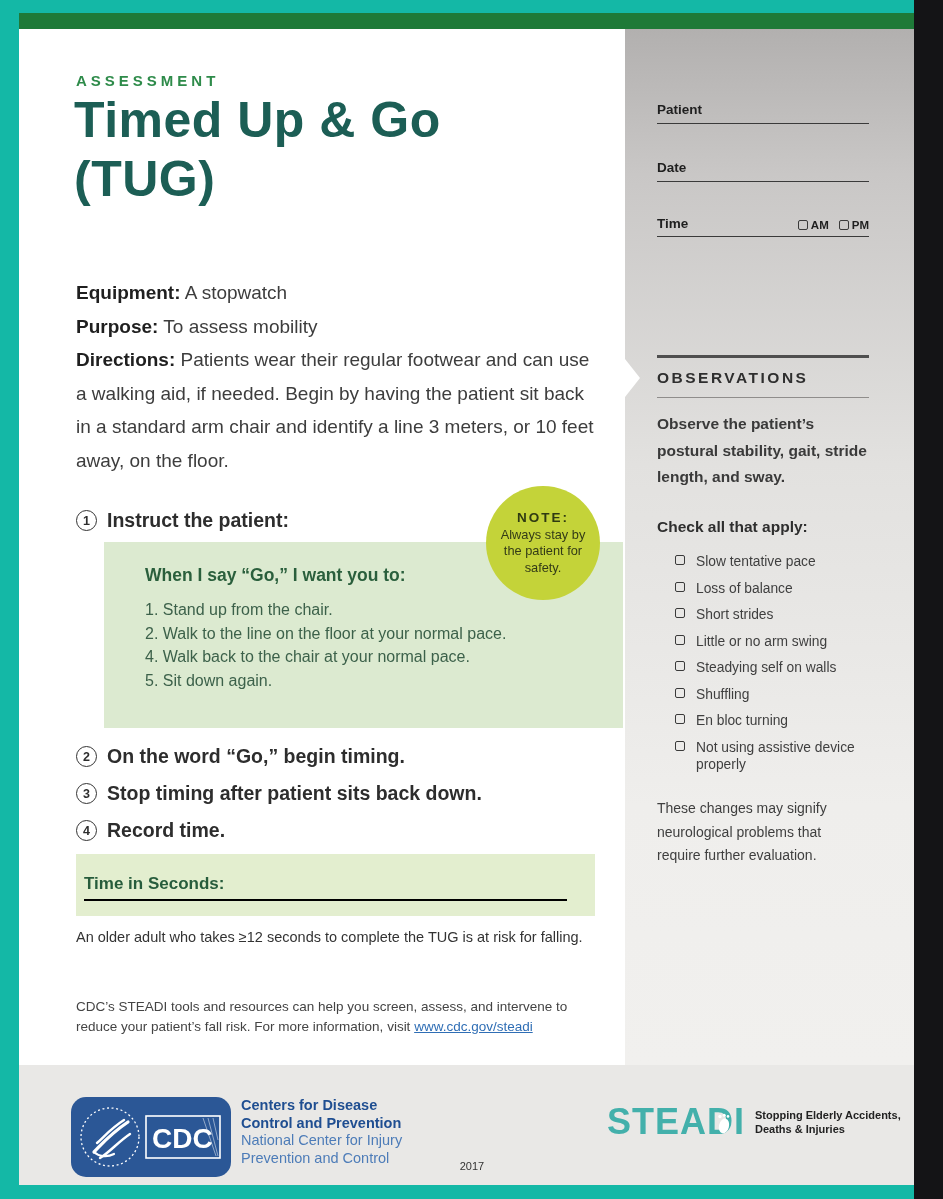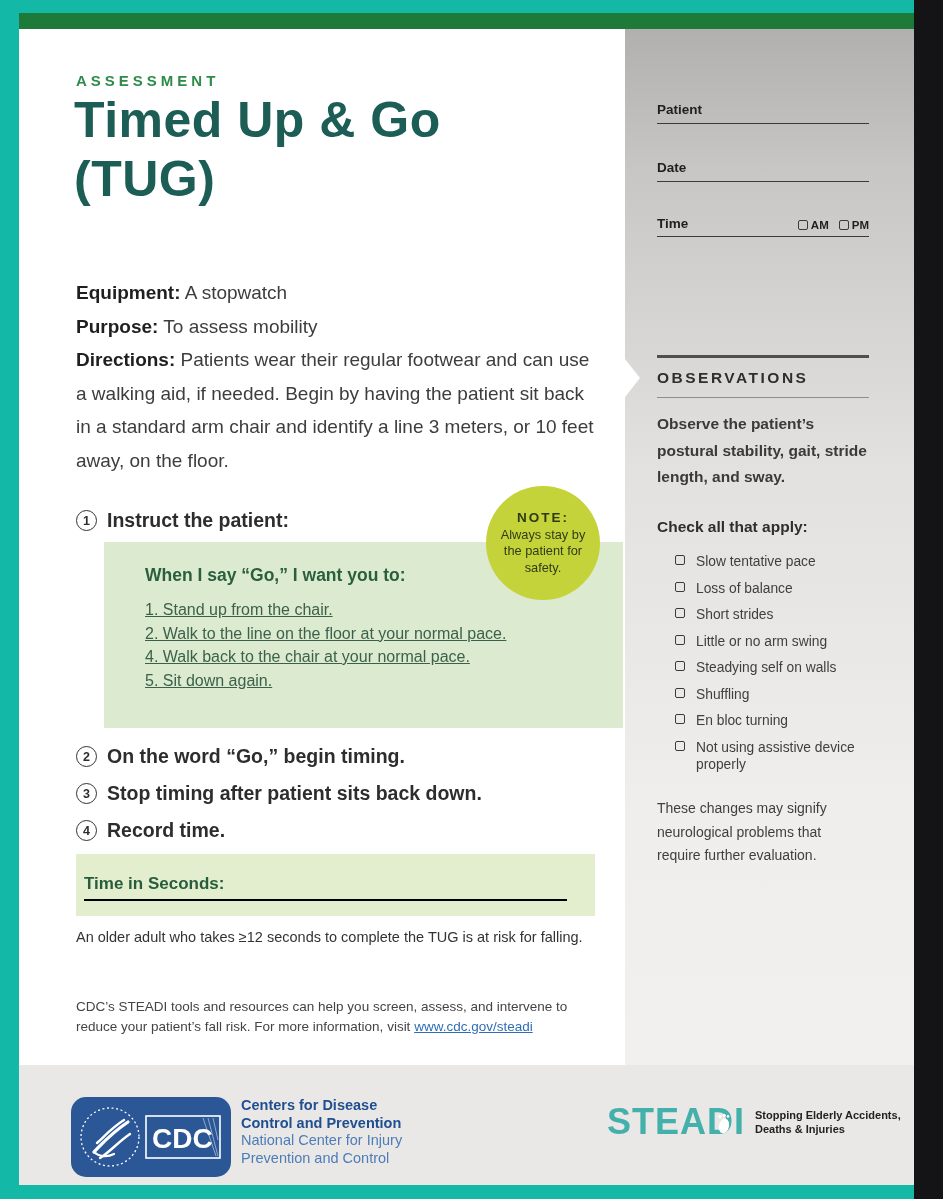--- a/index.html
+++ b/index.html
@@ -15,21 +15,21 @@
   .kicker { position:absolute; left:57px; top:43px; font-size:15px; font-weight:bold; letter-spacing:4px; color:#2e8b4a; }
   .title  { position:absolute; left:55px; top:62px; font-size:50px; line-height:59px; font-weight:bold; color:#1c5e55; letter-spacing:0.5px; }
   .intro  { position:absolute; left:57px; top:247px; width:527px; font-size:19px; line-height:33.5px; color:#3d3d3d; }
   .intro b { color:#1f1f1f; }
 
   .steprow { position:absolute; left:57px; display:flex; align-items:center; gap:10px; font-size:19.5px; font-weight:bold; color:#2d2d2d; }
   .stepnum { display:inline-flex; align-items:center; justify-content:center; width:21px; height:21px; border:1.8px solid #333; border-radius:50%; font-size:12.5px; font-weight:bold; color:#2d2d2d; flex:none; }
 
   .greenbox { position:absolute; left:57px; top:513px; width:519px; height:186px; background:#dcead0;margin-left:28px; }
   .gb-head { position:absolute; left:41px; top:23px; font-size:17.5px; font-weight:bold; color:#2a5f3c; }
-  .gb-list { position:absolute; left:41px; top:56px; font-size:16px; line-height:23.5px; color:#3c614a;text-decoration:underline; }
+  .gb-list { position:absolute; left:41px; top:56px; font-size:16px; line-height:23.5px; color:#3c614a; }
 
   .notecircle { position:absolute; left:467px; top:457px; width:114px; height:114px; border-radius:50%;
       background:#c4d339; display:flex; flex-direction:column; align-items:center; justify-content:center;
       text-align:center; z-index:3; }
   .note-label { font-size:13.5px; font-weight:bold; letter-spacing:2px; color:#2f3a12; margin-bottom:2px; }
   .note-text  { font-size:12.8px; line-height:16.5px; color:#333b17; width:92px; }
 
   .timebox { position:absolute; left:57px; top:825px; width:519px; height:62px; background:#e3eecf; }
   .timeline-wrap { position:absolute; left:8px; right:28px; top:20px; border-bottom:2px solid #000000; padding-bottom:5px; }
   .time-label { font-size:17px; font-weight:bold; color:#275c3c; }
@@ -229,20 +229,21 @@
         </svg>
       </div>
 
       <div class="agency">
         <div class="bold">Centers for Disease</div>
         <div class="bold">Control and Prevention</div>
         <div class="sub">National Center for Injury</div>
         <div class="sub">Prevention and Control</div>
       </div>
 
+      <div class="year">2017</div>
 
       <div class="steadi-wrap">
         <div class="steadi-word">
           <span>STEADI</span>
           <svg class="footprint" width="16" height="22" viewBox="0 0 16 22">
             <ellipse cx="8" cy="13" rx="5" ry="7.5" fill="#ffffff" transform="rotate(14 8 13)"></ellipse>
             <circle cx="4" cy="3.5" r="1.7" fill="#ffffff"></circle>
               <circle cx="8.2" cy="2.2" r="1.5" fill="#ffffff"></circle>
               <circle cx="12" cy="3.4" r="1.3" fill="#ffffff"></circle>
           </svg>

